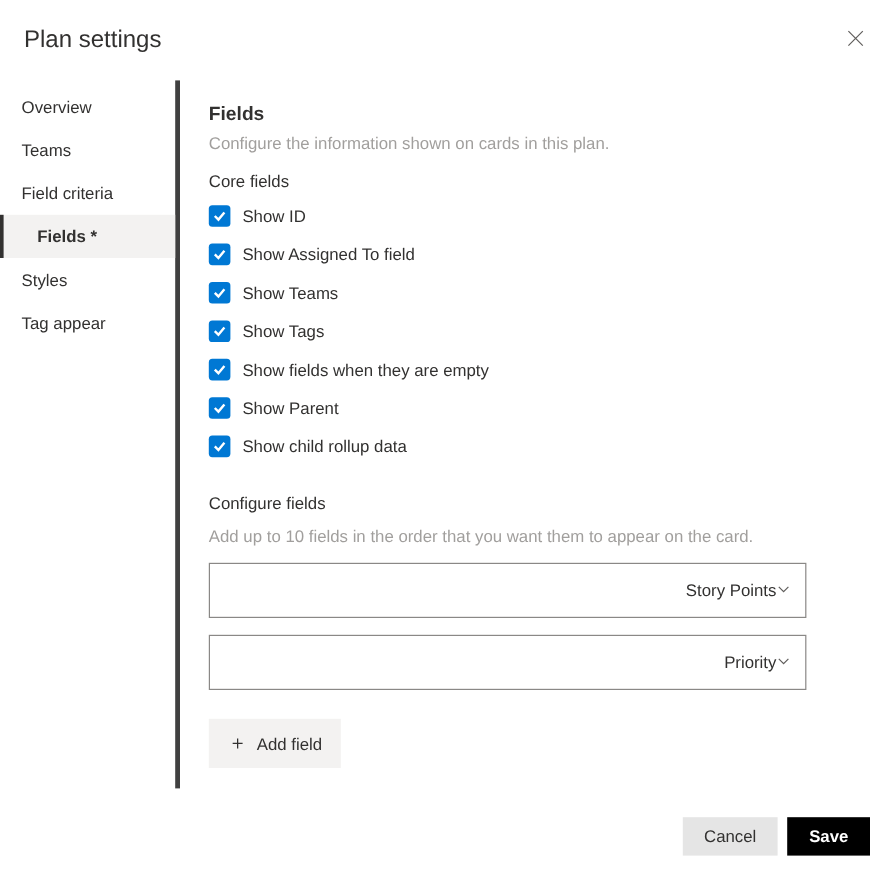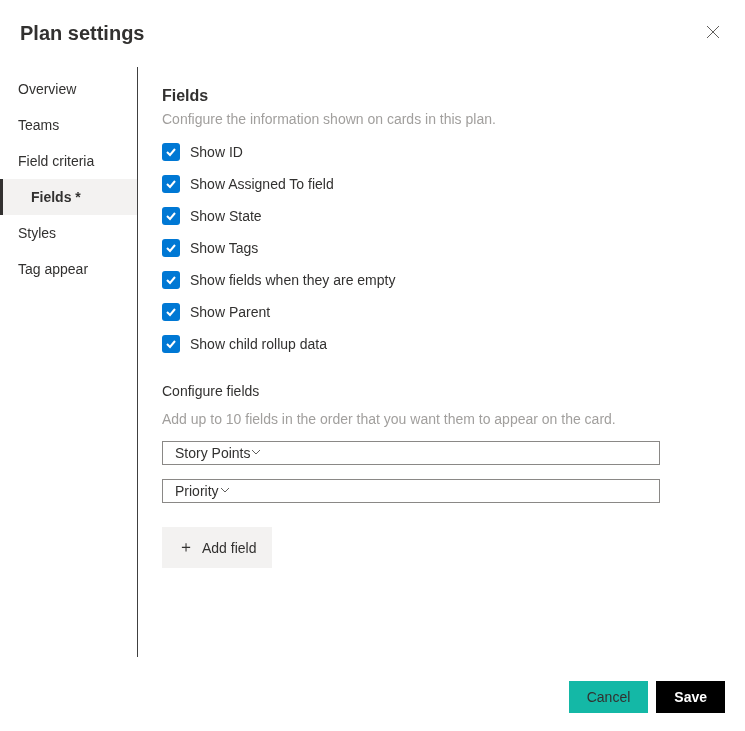--- a/index.html
+++ b/index.html
@@ -13,34 +13,34 @@
       position: relative;
     }
     .header {
       display: flex;
       justify-content: space-between;
       align-items: center;
       padding: 20px 20px 20px 20px;
     }
     .header h1 {
       font-size: 20px;
-      font-weight: 700;
+      font-weight: 400;
     }
     .close-btn {
       cursor: pointer;
       padding: 4px;
       color: #605e5c;
     }
     .content-wrap {
       display: flex;
       padding: 0 0 0 0;
     }
     .sidebar {
-      width: 138px;
-      border-right: 1px solid #404040;
+      width: 150px;
+      border-right: 4px solid #404040;
       padding-top: 4px;
       min-height: 590px;
     }
     .sidebar-item {
       padding: 10px 10px 10px 18px;
       cursor: pointer;
       font-size: 14px;
       color: #323130;
     }
     .sidebar-item.active {
@@ -84,24 +84,24 @@
       align-items: center;
       justify-content: center;
       cursor: pointer;
       flex-shrink: 0;
     }
     .checkbox svg { display: block; }
     .checkbox-label { font-size: 14px; }
     .additional-section { margin-top: 30px; }
     .field-select {
       border: 1px solid #8a8886;
-      padding: 3px 12px;
+      padding: 14px 12px;
       margin-top: 14px;
       display: flex;
-      justify-content: flex-start;
+      justify-content: flex-end;
       align-items: center;
       cursor: pointer;
       font-size: 14px;
       width: 498px;
     }
     .chevron { color: #605e5c; }
     .add-field-btn {
       display: inline-flex;
       align-items: center;
       gap: 8px;
@@ -122,21 +122,21 @@
       display: flex;
       gap: 8px;
     }
     .btn {
       padding: 8px 18px;
       border: none;
       font-size: 14px;
       font-family: inherit;
       cursor: pointer;
     }
-    .btn-cancel { background: #14b8a6; color: #323130; }
+    .btn-cancel { background: #e5e5e5; color: #323130; }
     .btn-save { background: #000000; color: #fff; font-weight: 600; }
   </style>
 </head>
 <body>
 
 <div class="header">
   <h1>Plan settings</h1>
   <div class="close-btn">
     <svg width="16" height="16" viewBox="0 0 16 16">
         <path d="M2 2 L14 14 M14 2 L2 14" stroke="#605e5c" stroke-width="1" fill="none"></path>
@@ -151,20 +151,21 @@
     <div class="sidebar-item">Field criteria</div>
     <div class="sidebar-item active">Fields *</div>
     <div class="sidebar-item">Styles</div>
     <div class="sidebar-item">Tag appear</div>
   </div>
 
   <div class="main">
     <div class="section-title">Fields</div>
     <div class="section-desc">Configure the information shown on cards in this plan.</div>
 
+    <div class="subsection-title">Core fields</div>
 
     <div class="checkbox-row">
       <div class="checkbox">
         <svg width="12" height="12" viewBox="0 0 12 12">
             <path d="M2 6 L5 9 L10 3" stroke="#fff" stroke-width="2" fill="none"></path>
           </svg>
       </div>
       <span class="checkbox-label">Show ID</span>
     </div>
     <div class="checkbox-row">
@@ -174,21 +175,21 @@
           </svg>
       </div>
       <span class="checkbox-label">Show Assigned To field</span>
     </div>
     <div class="checkbox-row">
       <div class="checkbox">
         <svg width="12" height="12" viewBox="0 0 12 12">
             <path d="M2 6 L5 9 L10 3" stroke="#fff" stroke-width="2" fill="none"></path>
           </svg>
       </div>
-      <span class="checkbox-label">Show State</span>
+      <span class="checkbox-label">Show Teams</span>
     </div>
     <div class="checkbox-row">
       <div class="checkbox">
         <svg width="12" height="12" viewBox="0 0 12 12">
             <path d="M2 6 L5 9 L10 3" stroke="#fff" stroke-width="2" fill="none"></path>
           </svg>
       </div>
       <span class="checkbox-label">Show Tags</span>
     </div>
     <div class="checkbox-row">

